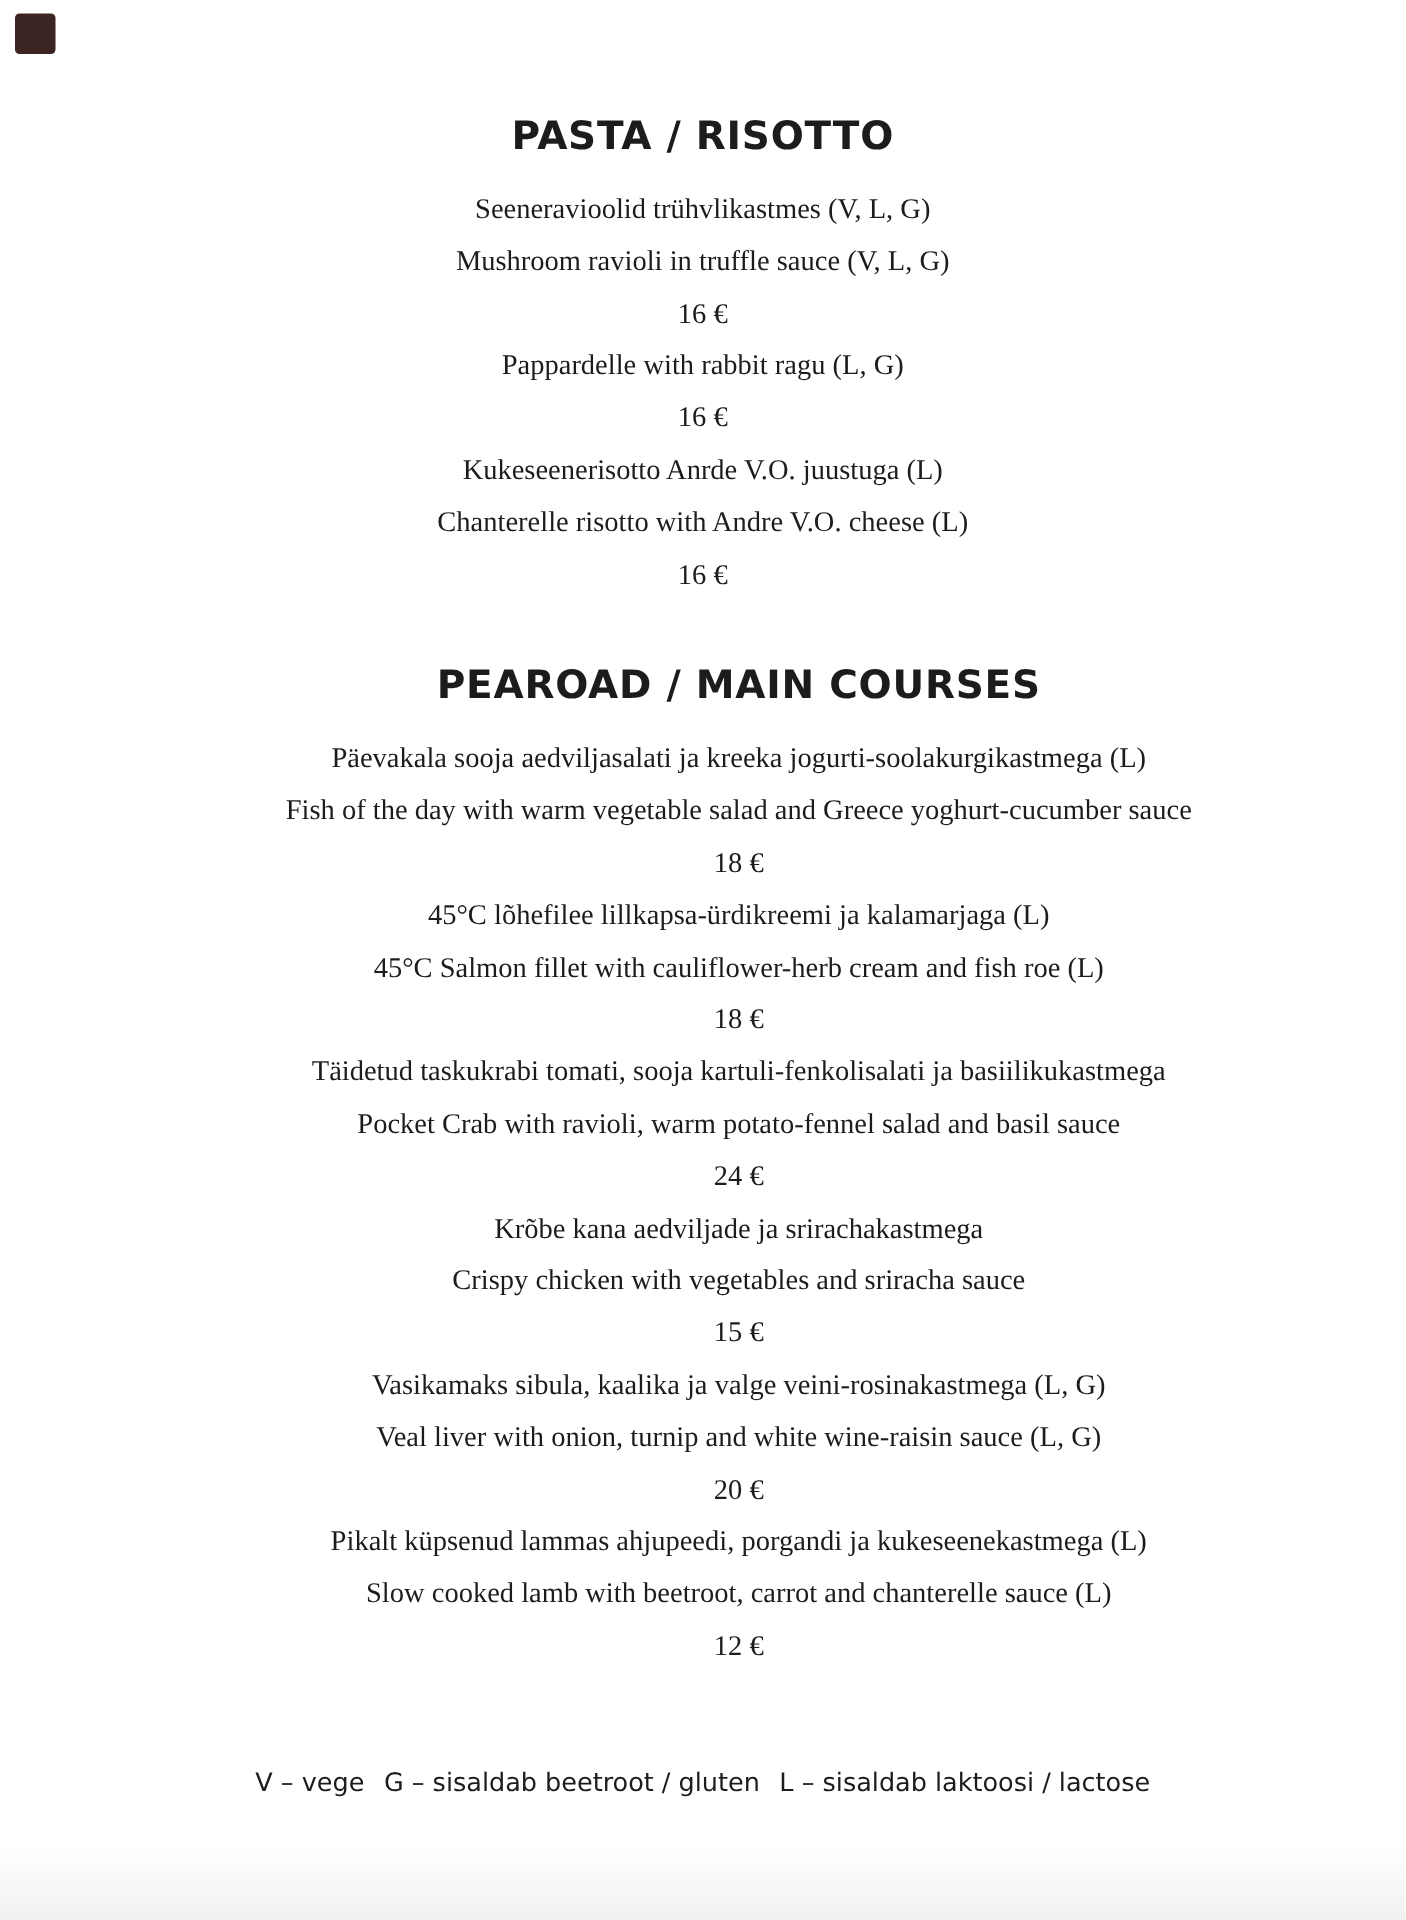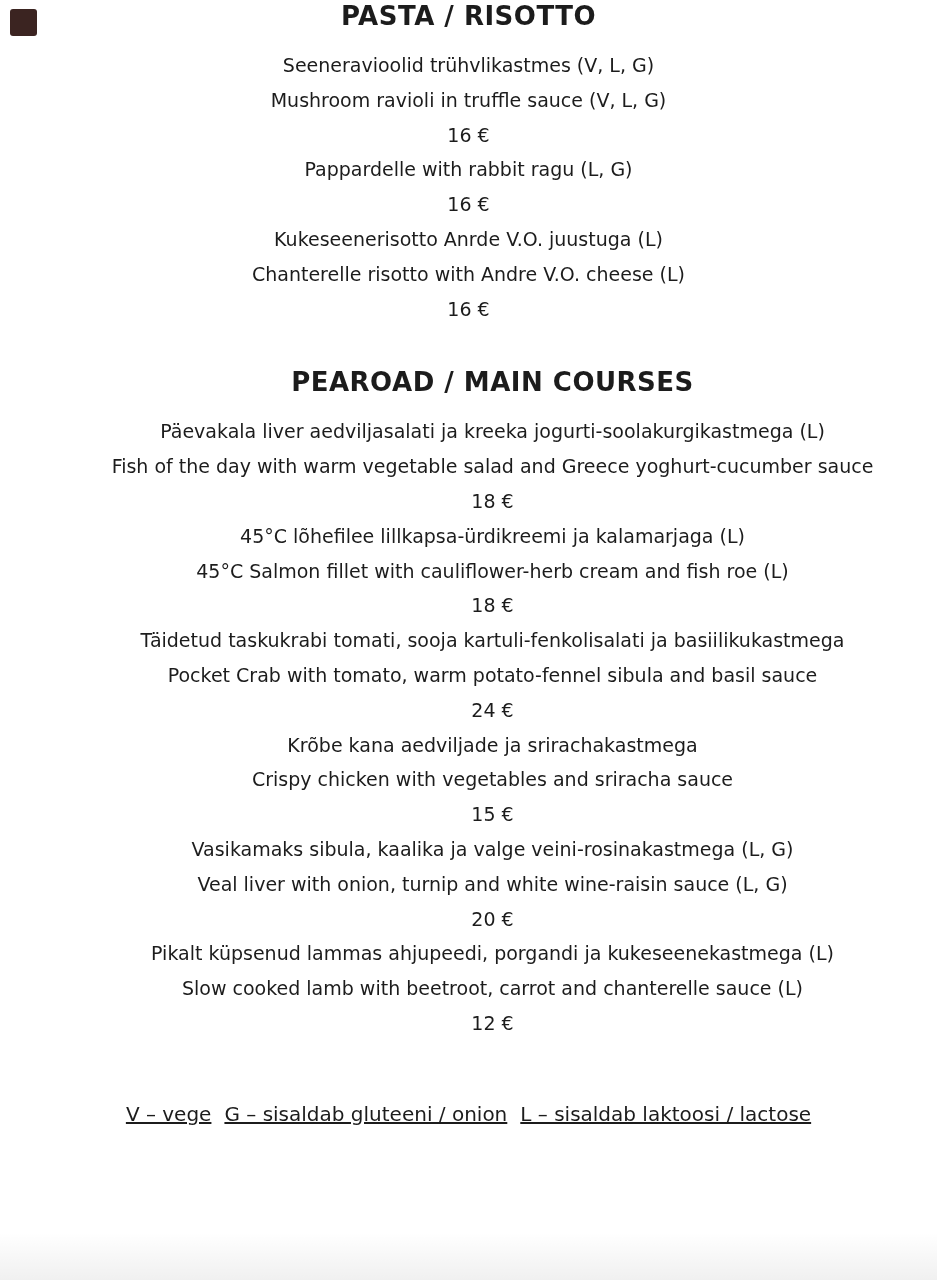--- a/index.html
+++ b/index.html
@@ -18,47 +18,48 @@
   .corner-marker {
     position: absolute;
     top: 9px;
     left: 10px;
     width: 27px;
     height: 27px;
     border-radius: 3px;
     background: #3b2421;
   }
   .menu {
+    padding-top: 75px;
     text-align: center;
   }
   .section-title {
     margin: 0 0 16px 0;
     font-size: 26px;
     line-height: 32px;
     font-weight: bold;
     letter-spacing: 0.5px;
   }
   .menu-section + .menu-section {
     margin-top: 40px;
     margin-left: 48px;
   }
   .menu-item p {
     margin: 0;
     font-size: 19px;
     line-height: 34.8px;
     font-weight: normal;
+    font-family: Liberation Serif, serif;
   }
   .legend {
     margin-top: 56px;
     display: flex;
     justify-content: center;
     gap: 13px;
-    font-size: 20px;
+    font-size: 17px;
     line-height: 35px;
-    text-decoration: underline;
   }
   .bottom-shade {
     position: absolute;
     left: 0;
     right: 0;
     bottom: 0;
     height: 48px;
     background: linear-gradient(to bottom, rgba(0,0,0,0) 0%, rgba(0,0,0,0.06) 100%);
     pointer-events: none;
   }
@@ -89,34 +90,34 @@
     <p class="en">Chanterelle risotto with Andre V.O. cheese (L)</p>
     <p class="price">16 €</p>
   </div>
 </div>
   </section>
 
   <section class="menu-section">
     <h2 class="section-title">PEAROAD / MAIN COURSES</h2>
     <div class="items">
   <div class="menu-item">
-    <p class="et">Päevakala liver aedviljasalati ja kreeka jogurti-soolakurgikastmega (L)</p>
+    <p class="et">Päevakala sooja aedviljasalati ja kreeka jogurti-soolakurgikastmega (L)</p>
     <p class="en">Fish of the day with warm vegetable salad and Greece yoghurt-cucumber sauce</p>
     <p class="price">18 €</p>
   </div>
 
   <div class="menu-item">
     <p class="et">45°C lõhefilee lillkapsa-ürdikreemi ja kalamarjaga (L)</p>
     <p class="en">45°C Salmon fillet with cauliflower-herb cream and fish roe (L)</p>
     <p class="price">18 €</p>
   </div>
 
   <div class="menu-item">
     <p class="et">Täidetud taskukrabi tomati, sooja kartuli-fenkolisalati ja basiilikukastmega</p>
-    <p class="en">Pocket Crab with tomato, warm potato-fennel sibula and basil sauce</p>
+    <p class="en">Pocket Crab with ravioli, warm potato-fennel salad and basil sauce</p>
     <p class="price">24 €</p>
   </div>
 
   <div class="menu-item">
     <p class="et">Krõbe kana aedviljade ja srirachakastmega</p>
     <p class="en">Crispy chicken with vegetables and sriracha sauce</p>
     <p class="price">15 €</p>
   </div>
 
   <div class="menu-item">
@@ -129,18 +130,18 @@
     <p class="et">Pikalt küpsenud lammas ahjupeedi, porgandi ja kukeseenekastmega (L)</p>
     <p class="en">Slow cooked lamb with beetroot, carrot and chanterelle sauce (L)</p>
     <p class="price">12 €</p>
   </div>
 </div>
   </section>
 </div>
 
   <footer class="legend">
     <span>V – vege</span>
-    <span>G – sisaldab gluteeni / onion</span>
+    <span>G – sisaldab beetroot / gluten</span>
     <span>L – sisaldab laktoosi / lactose</span>
   </footer>
 </main>
 
 <div class="bottom-shade"></div>
 
 </body></html>

